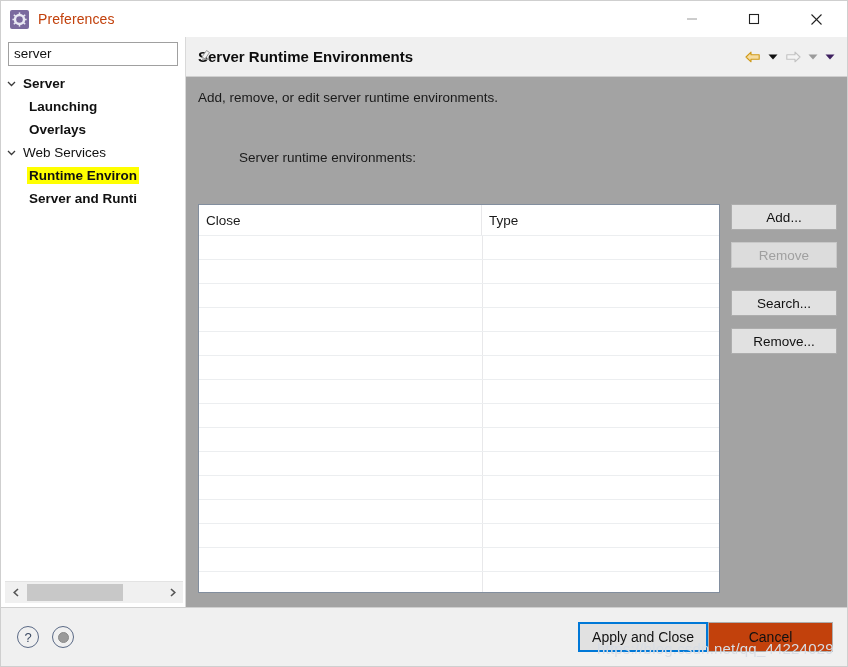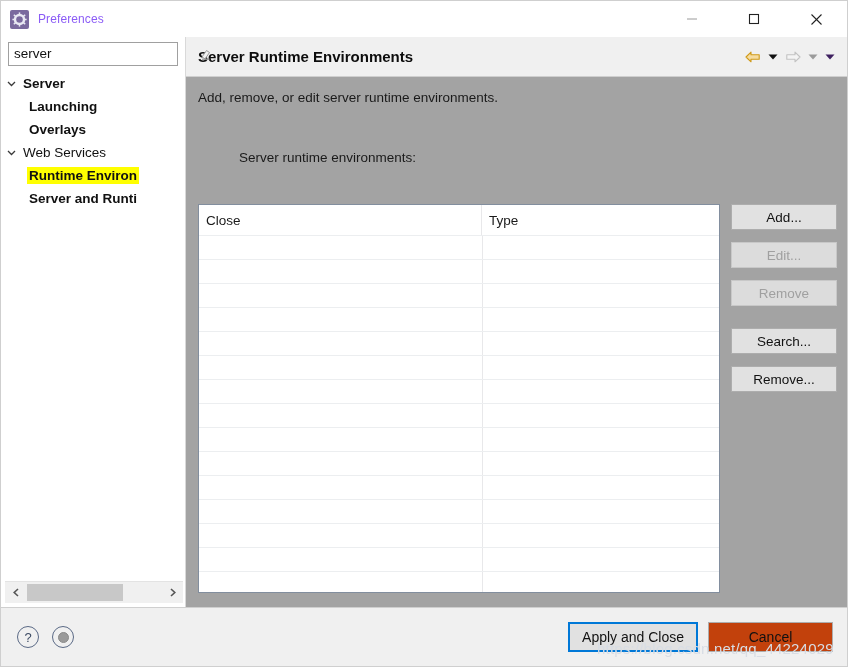--- a/index.html
+++ b/index.html
@@ -48,22 +48,22 @@
     height: 19px;
     background: #7a6a9e;
     border-radius: 2px;
     position: relative;
     display: flex;
     align-items: center;
     justify-content: center;
   }
   .app-icon svg { display: block; }
   .title-text {
-    font-size: 12px;
-    color: #8b5cf6;
+    font-size: 14px;
+    color: #c2410c;
     letter-spacing: .1px;
   }
   .win-controls {
     position: absolute;
     right: 0;
     top: 0;
     height: 36px;
     display: flex;
   }
   .win-btn {
@@ -358,21 +358,20 @@
     height: 11px;
     border-radius: 50%;
     background: #9a9a9a;
     border: 1px solid #8a8a8a;
     box-sizing: border-box;
   }
   .footer-right {
     margin-left: auto;
     display: flex;
     align-items: flex-end;
-    gap: 10px;
   }
   .footer-btn {
     height: 30px;
     min-width: 125px;
     padding: 0 12px;
     border: 1px solid #adadad;
     background: #c2410c;
     font-family: "Liberation Sans", sans-serif;
     font-size: 14px;
     color: #111111;
@@ -630,21 +629,20 @@
                 </div>
               <div class="tbl-row">
                   <div class="tbl-cell c1"></div>
                   <div class="tbl-cell c2"></div>
                 </div>
             </div>
           </div>
 
           <div class="btn-col">
             <div class="dlg-btn">Add...</div>
-            <div class="dlg-btn disabled">Edit...</div>
             <div class="dlg-btn disabled">Remove</div>
             <div class="dlg-btn gap-before">Search...</div>
             <div class="dlg-btn">Remove...</div>
           </div>
         </div>
       </div>
     </div>
   </div>
 
   <div class="footer">

